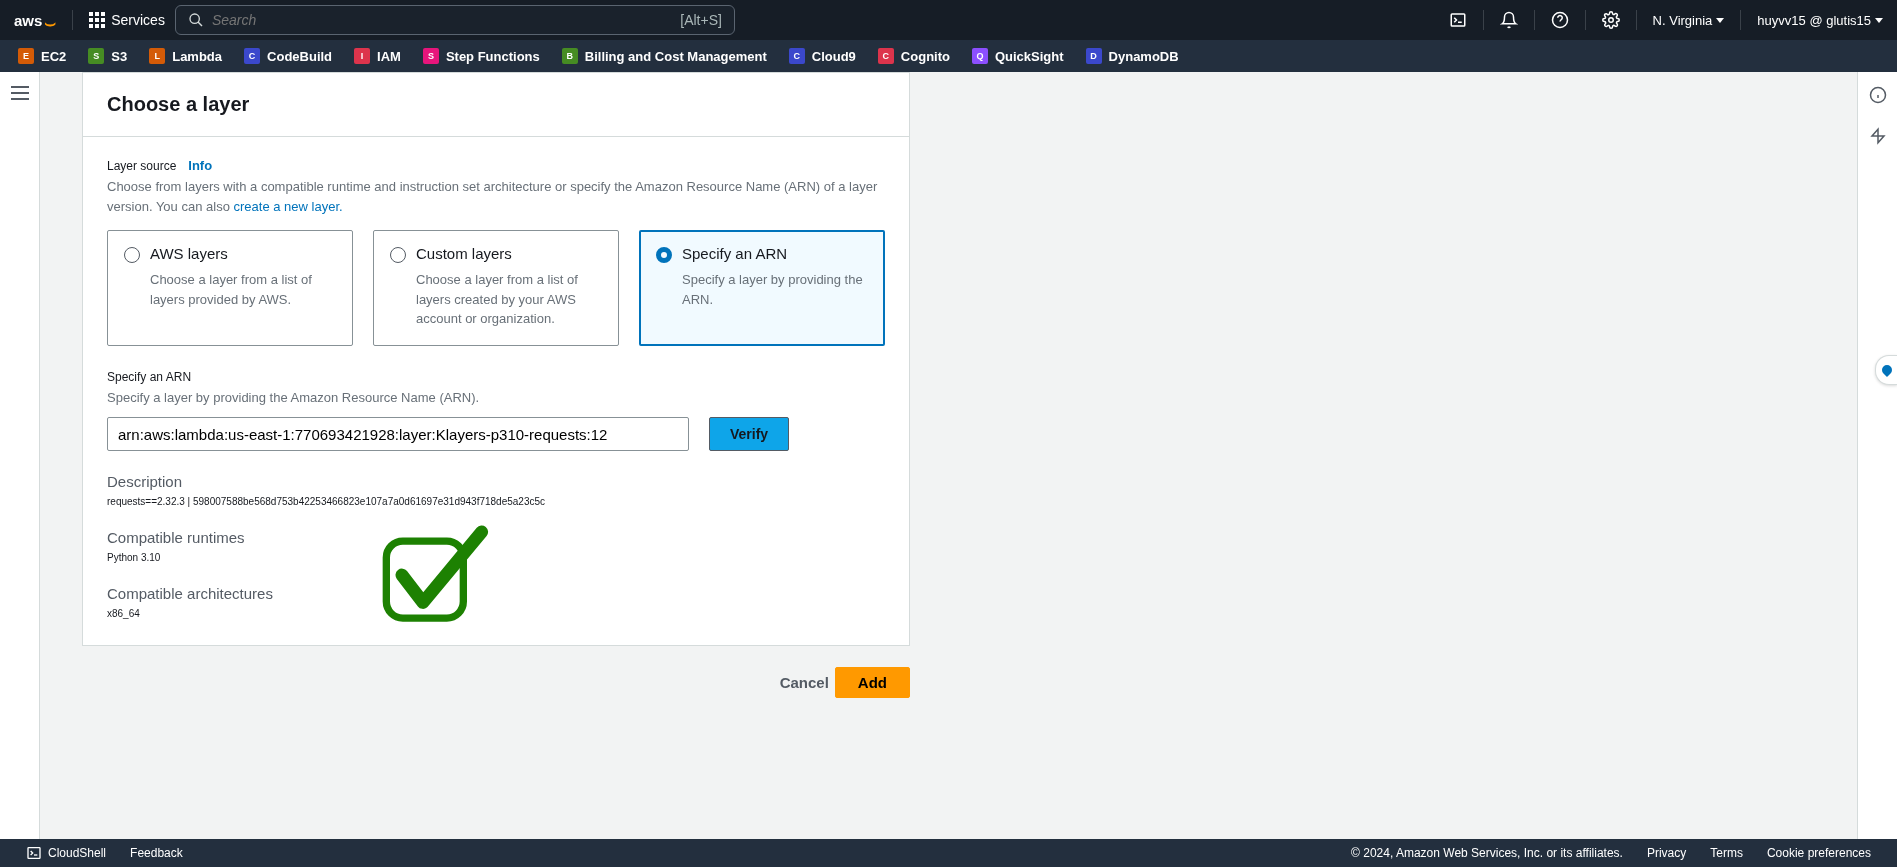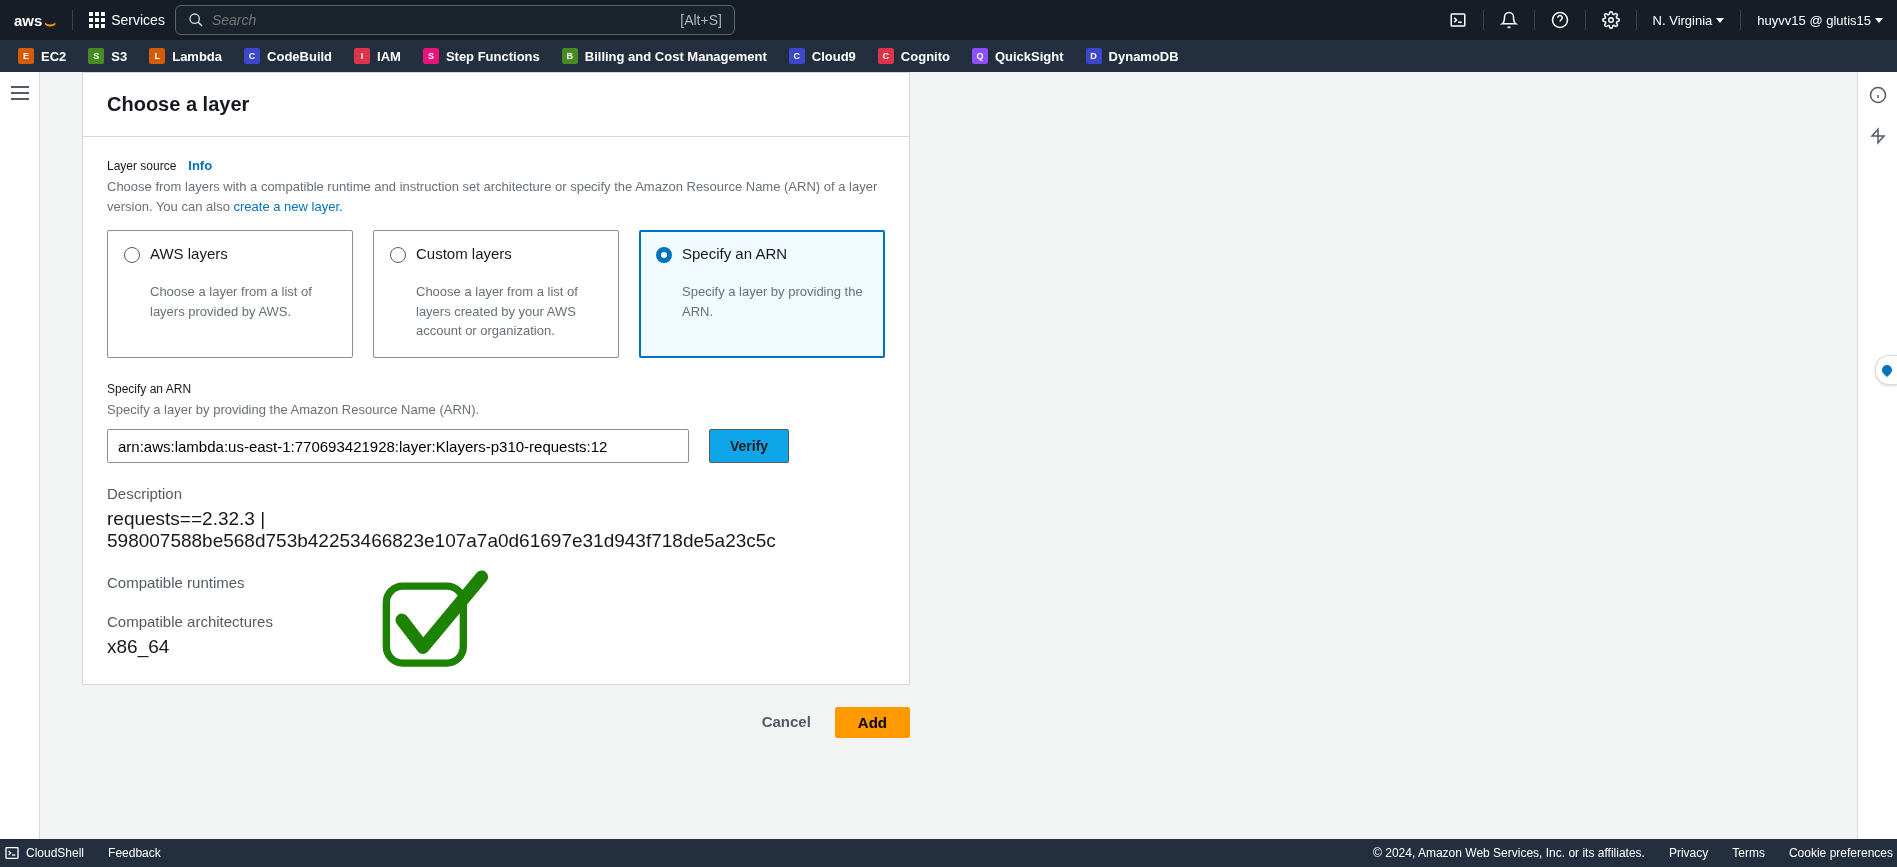--- a/index.html
+++ b/index.html
@@ -46,41 +46,41 @@
 .field-label { font-size:12px; font-weight:400; color:#16191f; display:inline-block; }
 .info-link { color:#0073bb; font-size:13px; font-weight:700; margin-left:8px; cursor:pointer; }
 .field-desc { color:#687078; font-size:13px; line-height:1.5; margin-top:4px; }
 .field-desc a { color:#0073bb; text-decoration:none; }
 
 .radio-row { display:flex; gap:20px; margin-top:14px; }
 .radio-card { flex:1; border:1px solid #879196; border-radius:2px; padding:14px 16px 16px 16px; display:flex; gap:10px; cursor:pointer; background:#fff;}
 .radio-card.selected { border:2px solid #0073bb; background:#f1faff; padding:13px 15px 15px 15px;}
 .radio-outer { width:16px; height:16px; border:1px solid #545b64; border-radius:50%; margin-top:2px; flex-shrink:0; display:flex; align-items:center; justify-content:center;}
 .radio-card.selected .radio-outer { border:5px solid #0073bb; }
-.radio-title { font-size:15px; color:#16191f; margin-bottom:20px;}
+.radio-title { font-size:15px; color:#16191f; margin-bottom:8px;}
 .radio-desc { font-size:13px; color:#687078; line-height:1.5;}
 
 .section { margin-top:22px; }
 .arn-row { display:flex; gap:20px; margin-top:10px; align-items:stretch;}
 .arn-input { flex:0 0 582px; border:1px solid #879196; border-radius:2px; padding:6px 10px; font-size:15px; outline:none; height:34px;}
 .verify-btn { background:#0ea5e9; border:1px solid #545b64; border-radius:2px; padding:0 20px; font-weight:700; font-size:14px; cursor:pointer; height:34px; color:#16191f;}
 
-.value-text { font-size:19px; color:#16191f; margin-top:6px; }
+.value-text { font-size:10px; color:#16191f; margin-top:6px; }
 .label-gray { color:#545b64; font-size:15px; }
 
-.actions-row { width:828px; margin-left:42px; display:flex; justify-content:flex-end; gap:18px; margin-top:20px; align-items:flex-end;}
+.actions-row { width:828px; margin-left:42px; display:flex; justify-content:flex-end; margin-top:20px; align-items:center;}
 .cancel-btn { background:transparent; border:none; font-weight:700; font-size:15px; color:#545b64; cursor:pointer; padding:8px 6px;}
 .add-btn { background:#ff9900; border:1px solid #ff9900; font-weight:700; font-size:15px; color:#000; padding:6px 22px; border-radius:2px; cursor:pointer;}
 
 
 .checkmark-overlay { position:absolute; width:110px; height:104px; pointer-events:none; }
 .checkmark-overlay svg { width:100%; height:100%; }
 
 
-.footer { position:fixed; bottom:0; left:0; right:0; height:28px; background:#232f3e; color:#fff; display:flex; align-items:center; padding:0 4px; font-size:12px; gap:24px;}
+.footer { position:fixed; bottom:0; left:0; right:0; height:28px; background:#232f3e; color:#fff; display:flex; align-items:center; padding:0 26px; font-size:12px; gap:24px;}
 .footer .spacer { flex:1; }
 .footer a { color:#fff; text-decoration:none; cursor:pointer;}
 .cloudshell-btn { display:flex; align-items:center; gap:6px; cursor:pointer;}
 .cloudshell-btn svg { width:16px; height:16px; stroke:#fff; fill:none;}
 
 
 .float-widget { position:fixed; right:0; top:355px; width:22px; height:30px; background:#fff; border:1px solid #d5dbdb; border-right:none; border-radius:14px 0 0 14px; display:flex; align-items:center; justify-content:center; box-shadow:0 1px 3px rgba(0,0,0,0.15);}
 .float-widget .dot { width:10px; height:10px; background:#0073bb; border-radius:50% 50% 50% 0; transform:rotate(-45deg);}
 </style>
 </head>
@@ -269,20 +269,21 @@
         </div>
       </div>
 
       <div class="section" style="position:relative;">
         <div class="label-gray">Description</div>
         <div class="value-text">requests==2.32.3 | 598007588be568d753b42253466823e107a7a0d61697e31d943f718de5a23c5c</div>
       </div>
 
       <div class="section" style="position:relative;">
         <div class="label-gray">Compatible runtimes</div>
+        <div class="value-text">Python 3.10</div>
         <div class="checkmark-overlay" style="left:272px; top:-6px;">
           <svg viewBox="0 0 120 110">
               <rect x="8" y="18" width="84" height="84" rx="18" fill="none" stroke="#1d8102" stroke-width="8"></rect>
               <path d="M 25 55 L 48 85 L 112 8" fill="none" stroke="#1d8102" stroke-width="14" stroke-linecap="round" stroke-linejoin="round"></path>
             </svg>
         </div>
       </div>
 
       <div class="section">
         <div class="label-gray">Compatible architectures</div>

